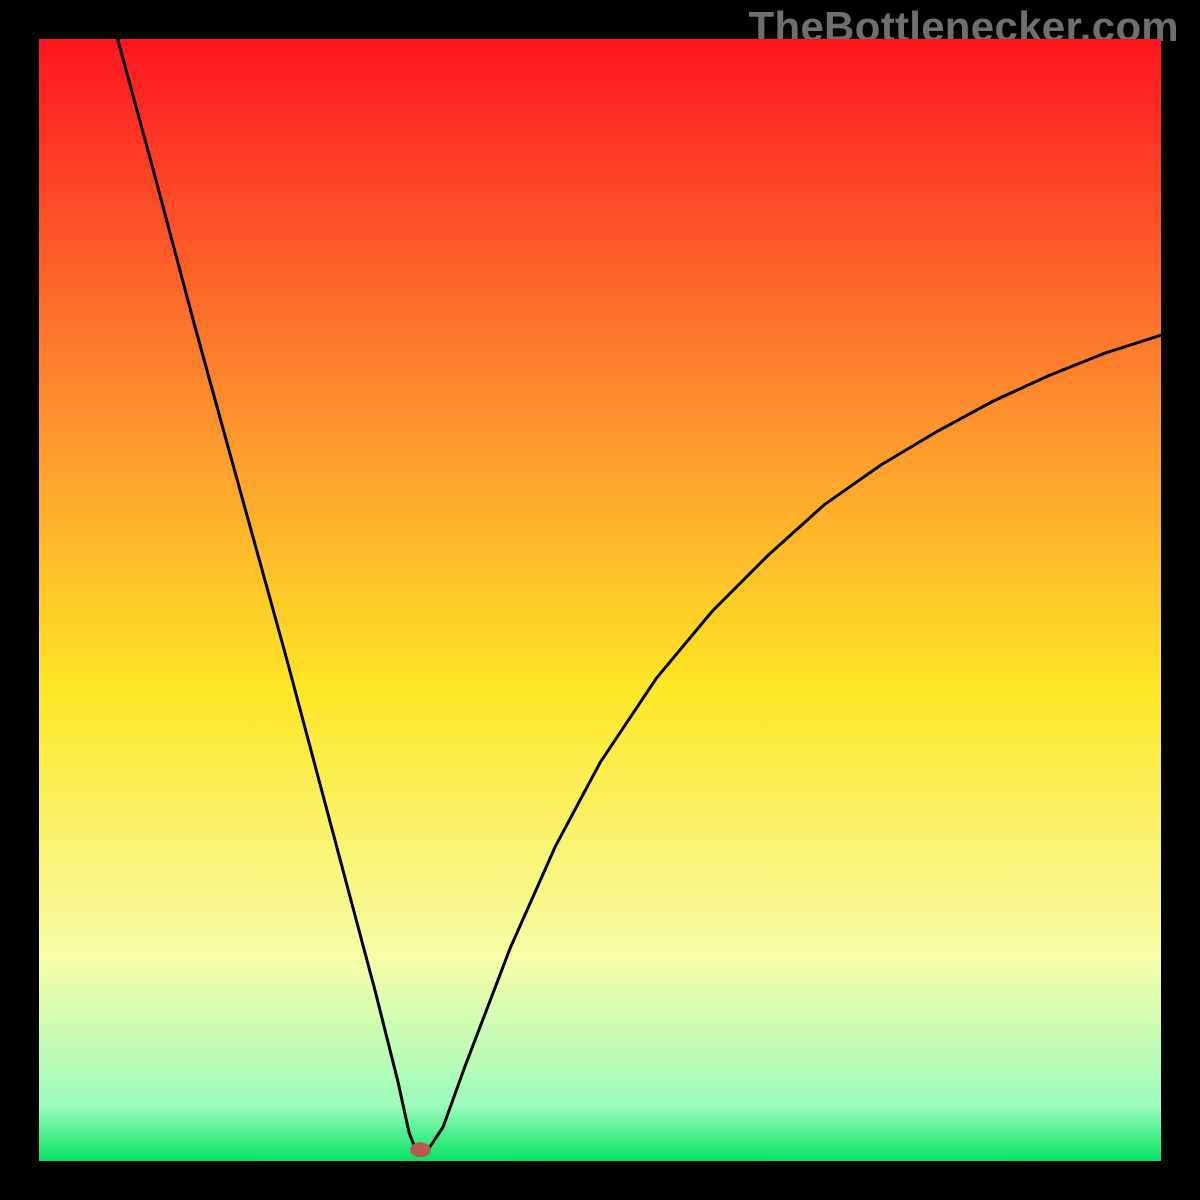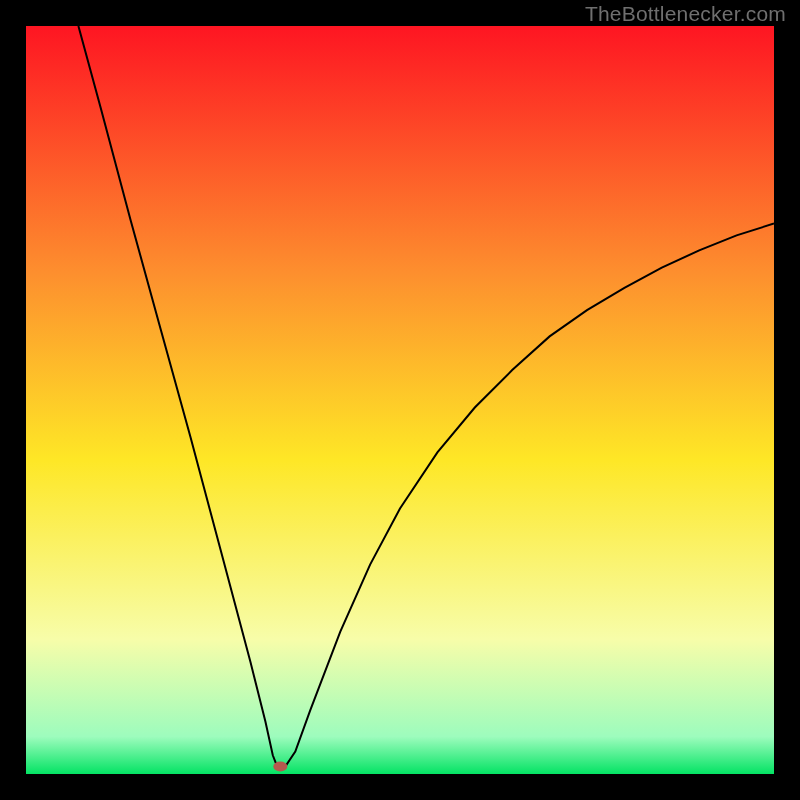--- a/index.html
+++ b/index.html
@@ -23,23 +23,23 @@
     left: 26px;
     width: 748px;
     height: 748px;
     overflow: hidden;
   }
   .watermark {
     position: absolute;
     top: 2px;
     right: 14px;
     color: #6f6f6f;
-    font-size: 21px;
+    font-size: 28px;
     letter-spacing: 0.2px;
-    font-weight: 400;
+    font-weight: 700;
     user-select: none;
   }
   svg { display: block; }
 </style>
 </head>
 <body>
 
 <div class="frame">
   <div class="watermark">TheBottlenecker.com</div>
   <div class="plot-area">

